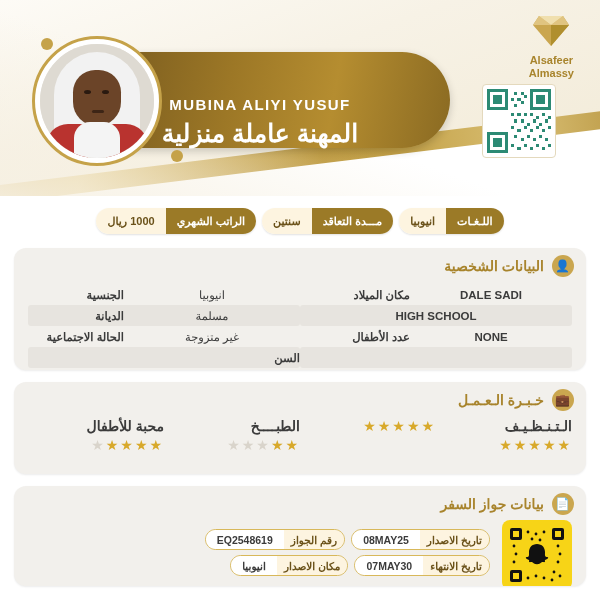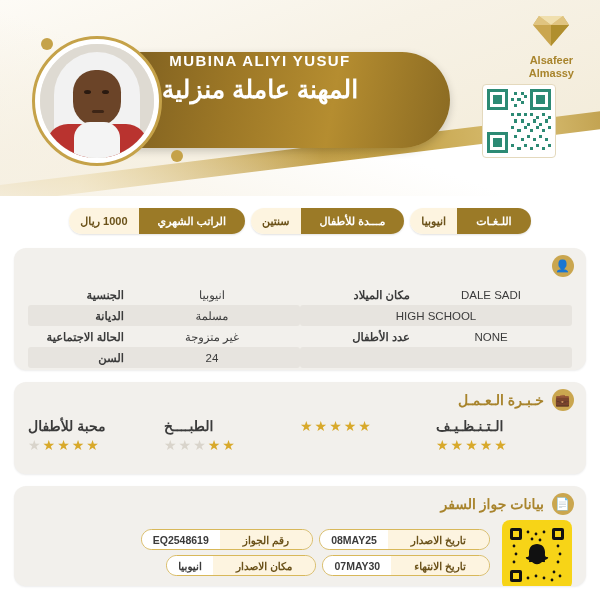--- a/index.html
+++ b/index.html
@@ -48,21 +48,21 @@
   .name-plaque {
     position: absolute;
     left: 110px; top: 52px;
     width: 340px; height: 96px;
     background: linear-gradient(100deg,#7a5c1f 0%,#9c7726 35%,#b58d30 65%,#8a6a22 100%);
     border-radius: 16px 48px 48px 16px;
     box-shadow: 0 3px 8px rgba(0,0,0,.18);
     display: flex;
     flex-direction: column;
     align-items: center;
-    justify-content: flex-start;
+    justify-content: flex-end;
     padding-right: 40px;
   }
   .name-plaque .person-name {
     color: #ffffff;
     font-size: 15px;
     letter-spacing: 1.4px;
     font-weight: bold;
     margin-bottom: 6px;
     direction: ltr;
   }
@@ -156,21 +156,21 @@
   .pill {
     display: flex; align-items: center;
     height: 26px;
     border-radius: 13px;
     overflow: hidden;
     box-shadow: 0 1px 2px rgba(0,0,0,.12);
   }
   .pill .lbl {
     background: #9b7a27; color: #fff;
     font-size: 11px; font-weight: bold;
-    padding: 0 19px; height: 100%;
+    padding: 0 11px; height: 100%;
     display: flex; align-items: center;
   }
   .pill .val {
     background: #fdf4e0; color: #6b521a;
     font-size: 11px; font-weight: bold;
     padding: 0 11px; height: 100%;
     display: flex; align-items: center;
   }
 
   
@@ -210,28 +210,28 @@
     height: 21px;
   }
   .pd-row .k {
     width: 96px; color: #3b3b3b; font-size: 11.5px; font-weight: bold; text-align: right;
   }
   .pd-row .v {
     flex: 1; color: #3b3b3b; font-size: 11.5px; text-align: center;
   }
   .pd-row.alt { background: #e7e4df; border-radius: 3px; }
   .pd-col.left .k { width: 110px; }
-  .pd-col.left .v { font-weight: normal; text-align: center; }
+  .pd-col.left .v { font-weight: bold; text-align: center; }
 
   
   #card-exp { top: 382px; height: 92px; }
   .exp-row {
     display: flex; padding: 2px 14px 10px 14px;
   }
-  .exp-item { flex: 1; text-align: left; }
+  .exp-item { flex: 1; text-align: right; }
   .exp-item .name {
     color: #3b3b3b; font-size: 14px; font-weight: bold; margin-bottom: 3px;
   }
   .stars { font-size: 14px; letter-spacing: 2px; }
   .stars .on { color: #d8a92b; }
   .stars .off { color: #d9d4cb; }
 
   
   #card-pass { top: 486px; height: 100px; }
   .pass-body {
@@ -239,21 +239,21 @@
   }
   .pass-fields { flex: 1; }
   .pass-line { display: flex; justify-content: flex-start; gap: 6px; margin-bottom: 5px; }
   .pf {
     display: flex; align-items: center;
     border: 1px solid #d8b85a; border-radius: 11px; overflow: hidden;
     height: 21px;
   }
   .pf .k {
     background: #fdf4e0; color: #6b521a; font-size: 10.5px; font-weight: bold;
-    padding: 0 23px; height: 100%; display: flex; align-items: center;
+    padding: 0 7px; height: 100%; display: flex; align-items: center;
   }
   .pf .v {
     background: #ffffff; color: #3b3b3b; font-size: 10.5px; font-weight: bold;
     padding: 0 11px; height: 100%; display: flex; align-items: center;
   }
   .snap-qr {
     width: 70px; height: 70px; background: #f7d417;
     border-radius: 8px; padding: 4px; position: relative;
   }
 </style>
@@ -364,32 +364,33 @@
       </svg>
     </div>
   </div>
 
   <div class="pills">
     <div class="pill">
       <span class="lbl">اللـغـات</span>
       <span class="val">انيوبيا</span>
     </div>
     <div class="pill">
-      <span class="lbl">مـــدة للأطفال</span>
+      <span class="lbl">مـــدة التعاقد</span>
       <span class="val">سنتين</span>
     </div>
     <div class="pill">
       <span class="lbl">الراتب الشهري</span>
       <span class="val">1000 ريال</span>
     </div>
   </div>
 
   <div class="card" id="card-personal">
     <div class="card-head">
       <span class="icon-circle">👤</span>
+      <span class="ttl">البيانات الشخصية</span>
     </div>
     <div class="pd-grid">
       <div class="pd-col left">
         <div class="pd-row">
           <span class="v">DALE SADI</span>
           <span class="k">مكان الميلاد</span>
         </div>
         <div class="pd-row alt">
           <span class="v">HIGH SCHOOL</span>
         </div>
@@ -409,21 +410,20 @@
         </div>
         <div class="pd-row alt">
           <span class="v">مسلمة</span>
           <span class="k">الديانة</span>
         </div>
         <div class="pd-row">
           <span class="v">غير متزوجة</span>
           <span class="k">الحالة الاجتماعية</span>
         </div>
         <div class="pd-row alt">
-          <span class="v">24</span>
           <span class="k">السن</span>
         </div>
       </div>
     </div>
   </div>
 
   <div class="card" id="card-exp">
     <div class="card-head">
       <span class="icon-circle">💼</span>
       <span class="ttl">خـبـرة الـعـمـل</span>

